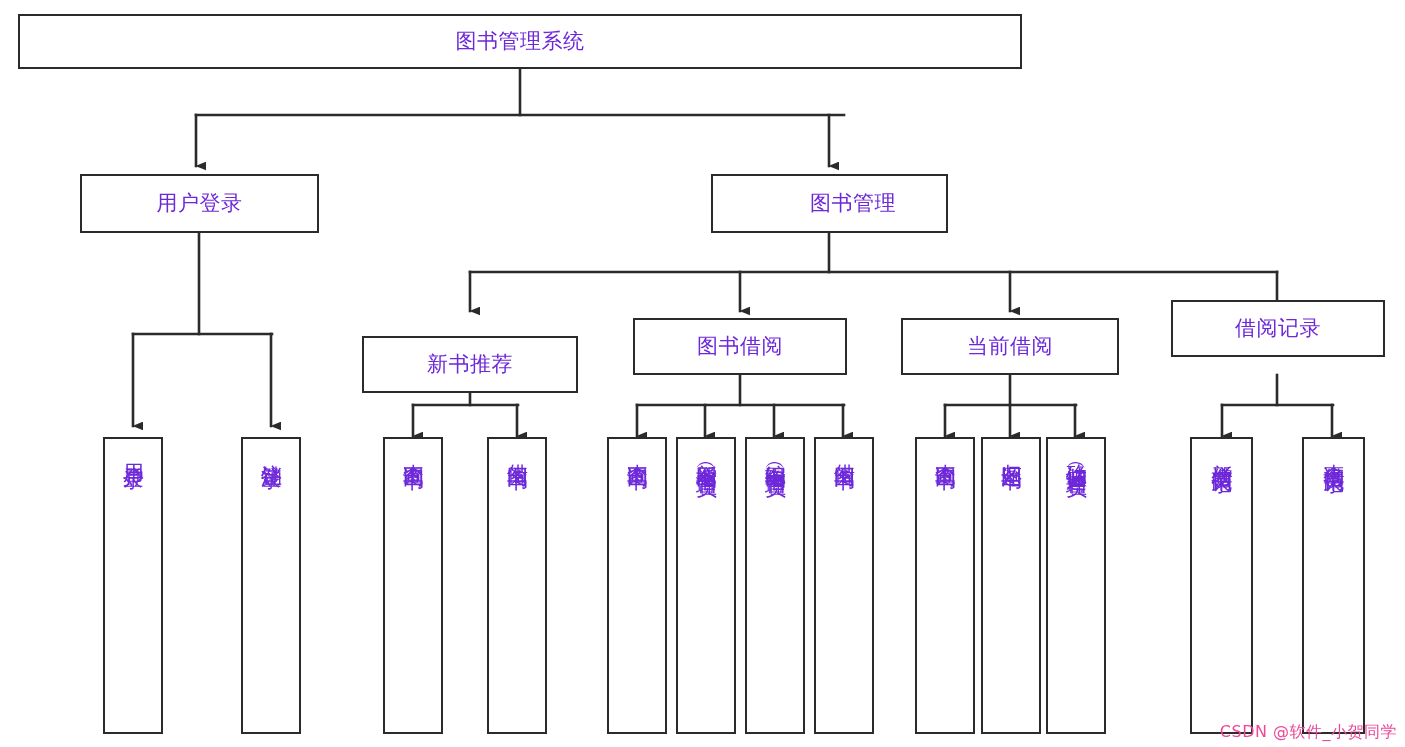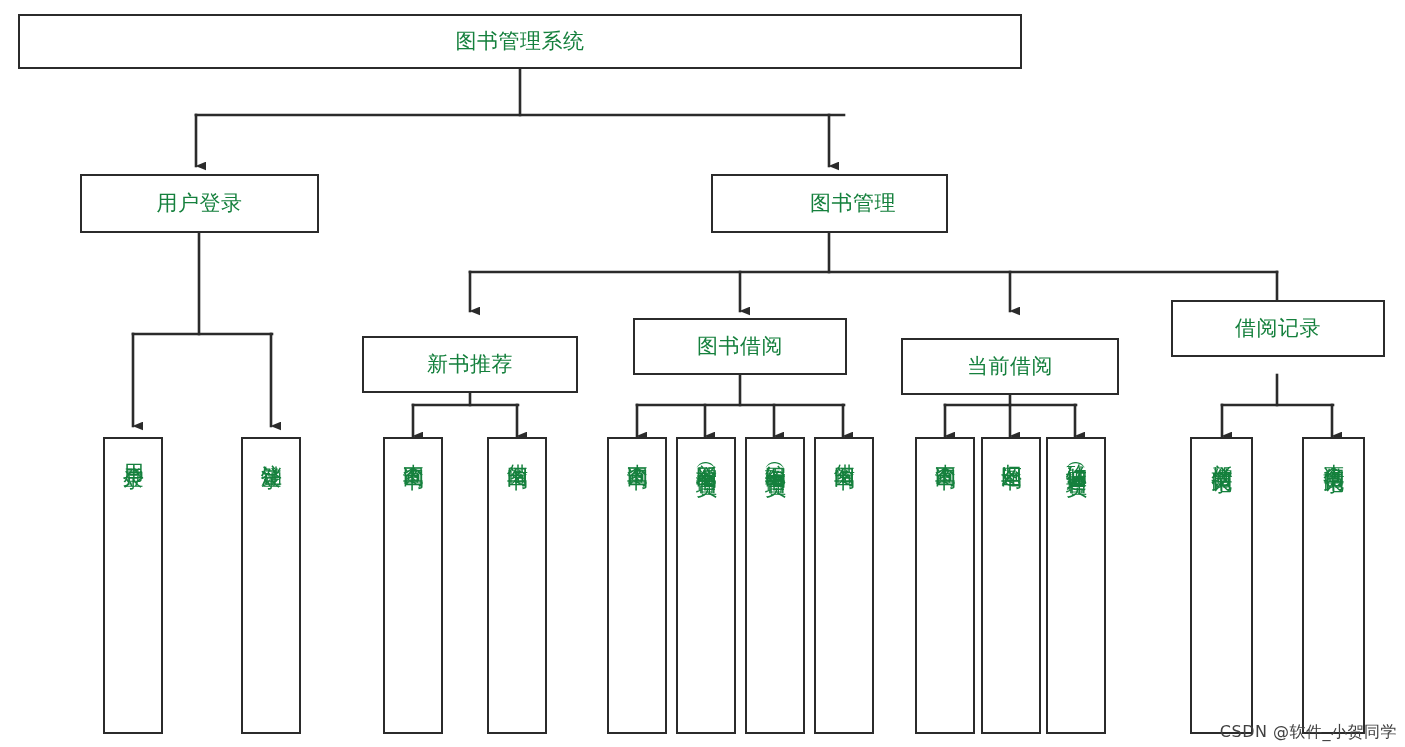--- a/index.html
+++ b/index.html
@@ -26,21 +26,21 @@
     pointer-events: none;
   }
   .node {
     position: absolute;
     box-sizing: border-box;
     border: 2px solid #2b2b2b;
     background: #ffffff;
     display: flex;
     align-items: center;
     justify-content: center;
-    color: #15803d;
+    color: #6d28d9;
   }
   .node .lbl {
     display: block;
     text-align: center;
     line-height: 1.18;
     letter-spacing: 0.5px;
   }
   .node.h .lbl {
     font-size: 21px;
     white-space: nowrap;
@@ -54,21 +54,21 @@
     text-orientation: upright;
     font-size: 21px;
     letter-spacing: 2px;
     line-height: 1;
   }
   #watermark {
     position: absolute;
     right: 8px;
     bottom: 4px;
     font-size: 16px;
-    color: #404040;
+    color: #ec4899;
     letter-spacing: 0.5px;
     white-space: nowrap;
   }
 </style>
 </head>
 <body>
 
 <div id="canvas">
 
   <svg class="wires" viewBox="0 0 1405 747">
@@ -134,21 +134,21 @@
   </div>
 
   <div class="node h" style="left:362px; top:336px; width:216px; height:57px;">
     <span class="lbl">新书推荐</span>
   </div>
 
   <div class="node h" style="left:633px; top:318px; width:214px; height:57px;">
     <span class="lbl">图书借阅</span>
   </div>
 
-  <div class="node h" style="left:901px; top:318px; width:218px; height:57px;margin-top:20px;">
+  <div class="node h" style="left:901px; top:318px; width:218px; height:57px;">
     <span class="lbl">当前借阅</span>
   </div>
 
   <div class="node h" style="left:1171px; top:300px; width:214px; height:57px;">
     <span class="lbl">借阅记录</span>
   </div>
 
   <div class="node v" style="left:103px; top:437px; width:60px; height:297px;">
     <span class="lbl">用户登录</span>
   </div>

